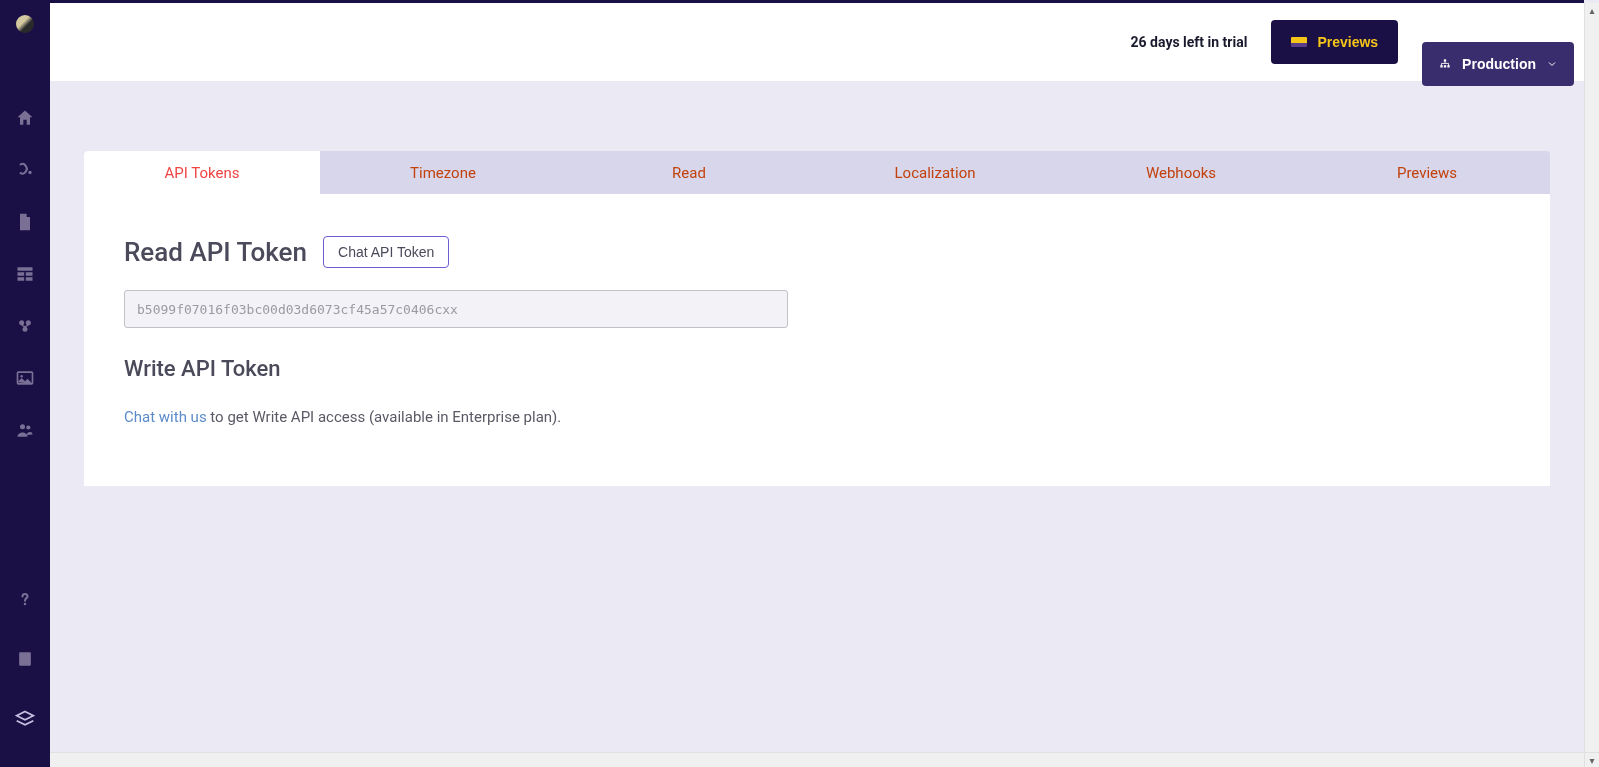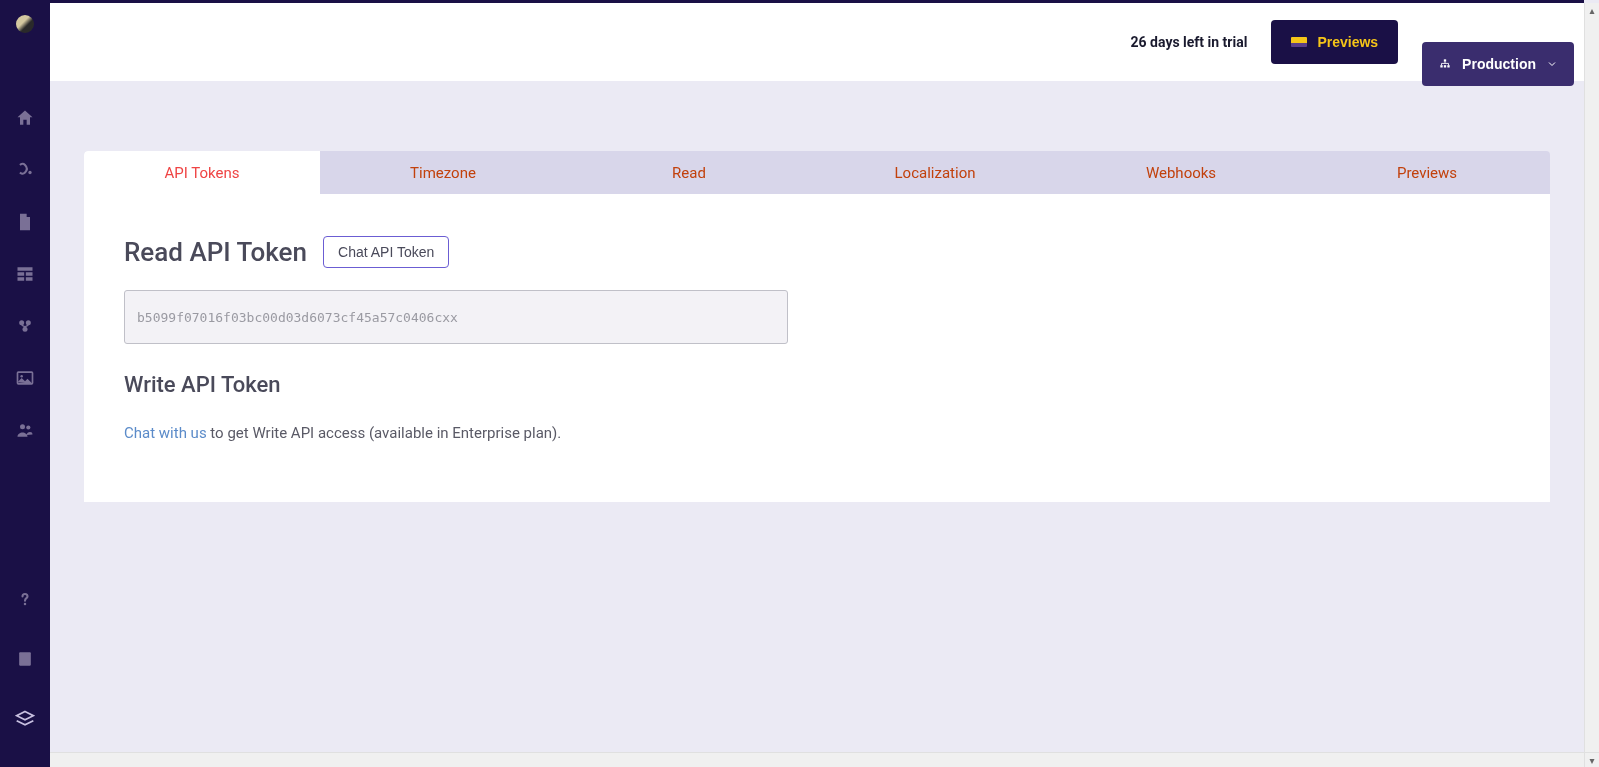--- a/index.html
+++ b/index.html
@@ -170,21 +170,21 @@
       color: #4a4a5a;
       font-size: 14px;
       padding: 7px 14px;
       border-radius: 4px;
       cursor: pointer;
     }
     .token-input {
       width: 664px;
       border: 1px solid #c0c0c8;
       background: #f3f2f6;
-      height: 54px;
+      height: 38px;
       border-radius: 3px;
       padding: 0 12px;
       font-family: monospace;
       font-size: 13px;
       color: #9a9aa2;
       margin-bottom: 28px;
     }
     .write-section-title {
       font-size: 22px;
       font-weight: 500;

